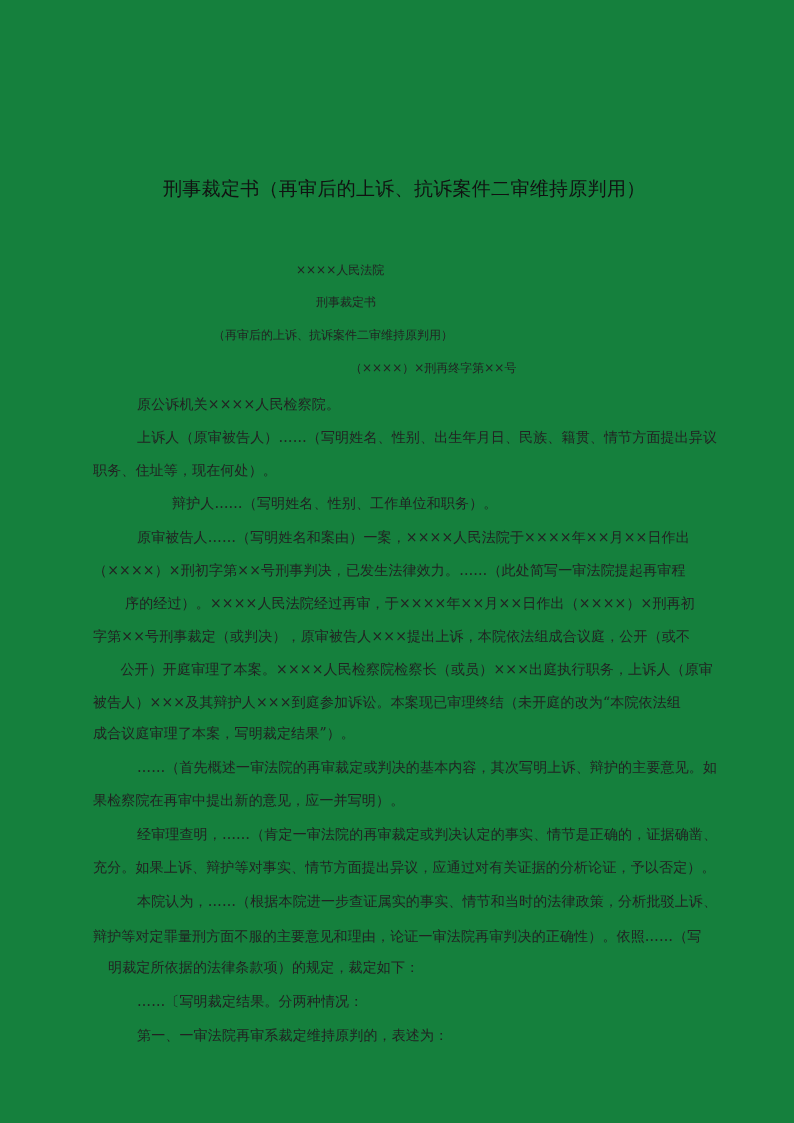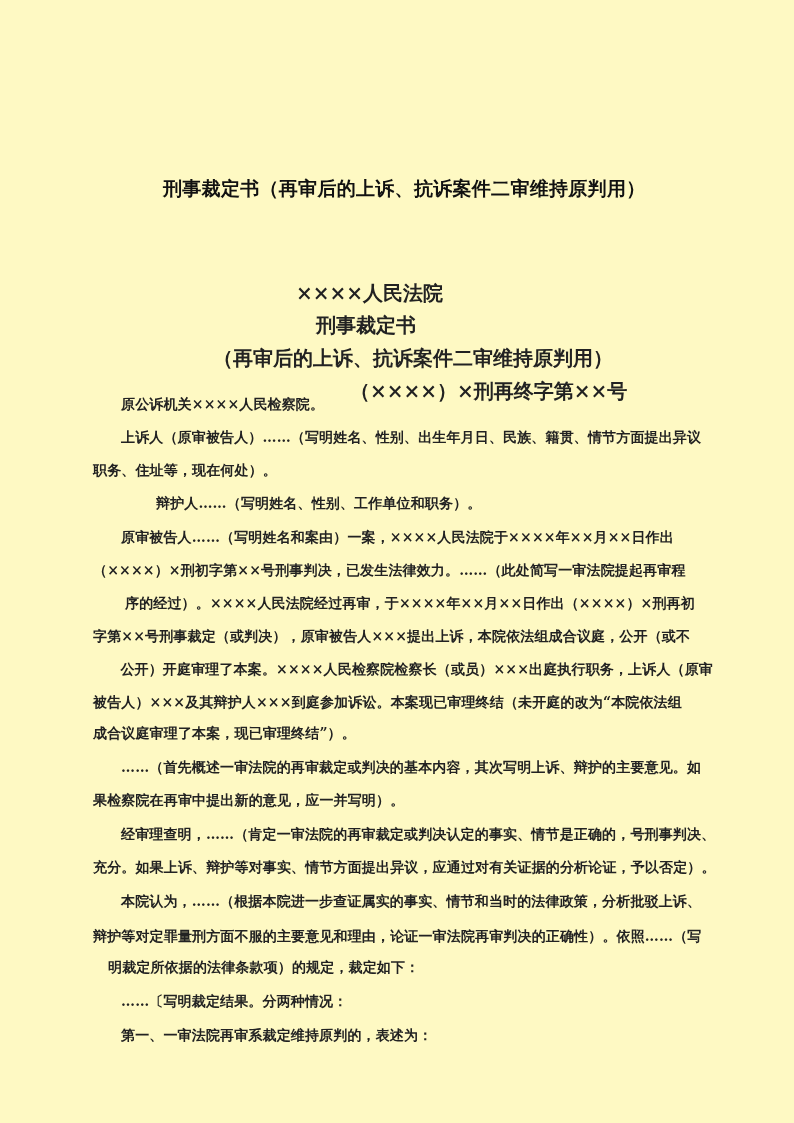--- a/index.html
+++ b/index.html
@@ -1,24 +1,24 @@
 <!DOCTYPE html>
 <html><head>
 <meta charset="utf-8">
 <style>
   html, body { margin: 0; padding: 0; background: #ffffff; }
   body { width: 794px; height: 1123px; position: relative; overflow: hidden;
          font-family: "DejaVu Serif", "Liberation Serif", serif; color: #1a1a1a; }
-  .page { position: absolute; left: 0; top: 0; width: 794px; height: 1123px; background: #fef9c3; font-weight: bold; }
+  .page { position: absolute; left: 0; top: 0; width: 794px; height: 1123px; background: #15803d; }
   .title { position: absolute; top: 176px; left: 163px; width: 480px;
            font-size: 19px; letter-spacing: 0.3px; white-space: nowrap; color: #111; }
-  .hdr { position: absolute; font-size: 20px; white-space: nowrap; color: #222; margin-top: 18px; }
+  .hdr { position: absolute; font-size: 12px; white-space: nowrap; color: #222; }
   .line { position: absolute; left: 93px; width: 620px; font-size: 14px;
           white-space: nowrap; color: #222; letter-spacing: 0.15px; }
-  .ind { left: 121px; }
+  .ind { left: 137px; }
 </style>
 </head>
 <body>
 
 <div class="page">
   <div class="title">刑事裁定书（再审后的上诉、抗诉案件二审维持原判用）</div>
 
   <div class="hdr" style="top:262px;left:296px;">××××人民法院</div>
   <div class="hdr" style="top:294px;left:316px;">刑事裁定书</div>
   <div class="hdr" style="top:327px;left:213px;">（再审后的上诉、抗诉案件二审维持原判用）</div>
@@ -28,26 +28,26 @@
   <div class="line ind" style="top:429px;">上诉人（原审被告人）……（写明姓名、性别、出生年月日、民族、籍贯、情节方面提出异议</div>
   <div class="line" style="top:462px;">职务、住址等，现在何处）。</div>
   <div class="line ind" style="top:495px;margin-left:35px;">辩护人……（写明姓名、性别、工作单位和职务）。</div>
 
   <div class="line ind" style="top:529px;">原审被告人……（写明姓名和案由）一案，××××人民法院于××××年××月××日作出</div>
   <div class="line" style="top:562px;">（××××）×刑初字第××号刑事判决，已发生法律效力。……（此处简写一审法院提起再审程</div>
   <div class="line" style="top:595px;margin-left:32px;">序的经过）。××××人民法院经过再审，于××××年××月××日作出（××××）×刑再初</div>
   <div class="line" style="top:628px;">字第××号刑事裁定（或判决），原审被告人×××提出上诉，本院依法组成合议庭，公开（或不</div>
   <div class="line" style="top:661px;text-align:right;">公开）开庭审理了本案。××××人民检察院检察长（或员）×××出庭执行职务，上诉人（原审</div>
   <div class="line" style="top:694px;">被告人）×××及其辩护人×××到庭参加诉讼。本案现已审理终结（未开庭的改为“本院依法组</div>
-  <div class="line" style="top:725px;">成合议庭审理了本案，现已审理终结”）。</div>
+  <div class="line" style="top:725px;">成合议庭审理了本案，写明裁定结果”）。</div>
 
   <div class="line ind" style="top:759px;">……（首先概述一审法院的再审裁定或判决的基本内容，其次写明上诉、辩护的主要意见。如</div>
   <div class="line" style="top:792px;">果检察院在再审中提出新的意见，应一并写明）。</div>
 
-  <div class="line ind" style="top:826px;">经审理查明，……（肯定一审法院的再审裁定或判决认定的事实、情节是正确的，号刑事判决、</div>
+  <div class="line ind" style="top:826px;">经审理查明，……（肯定一审法院的再审裁定或判决认定的事实、情节是正确的，证据确凿、</div>
   <div class="line" style="top:859px;">充分。如果上诉、辩护等对事实、情节方面提出异议，应通过对有关证据的分析论证，予以否定）。</div>
 
   <div class="line ind" style="top:893px;">本院认为，……（根据本院进一步查证属实的事实、情节和当时的法律政策，分析批驳上诉、</div>
   <div class="line" style="top:928px;">辩护等对定罪量刑方面不服的主要意见和理由，论证一审法院再审判决的正确性）。依照……（写</div>
   <div class="line" style="top:959px;margin-left:15px;">明裁定所依据的法律条款项）的规定，裁定如下：</div>
 
   <div class="line ind" style="top:993px;">……〔写明裁定结果。分两种情况：</div>
   <div class="line ind" style="top:1027px;">第一、一审法院再审系裁定维持原判的，表述为：</div>
 </div>
 

